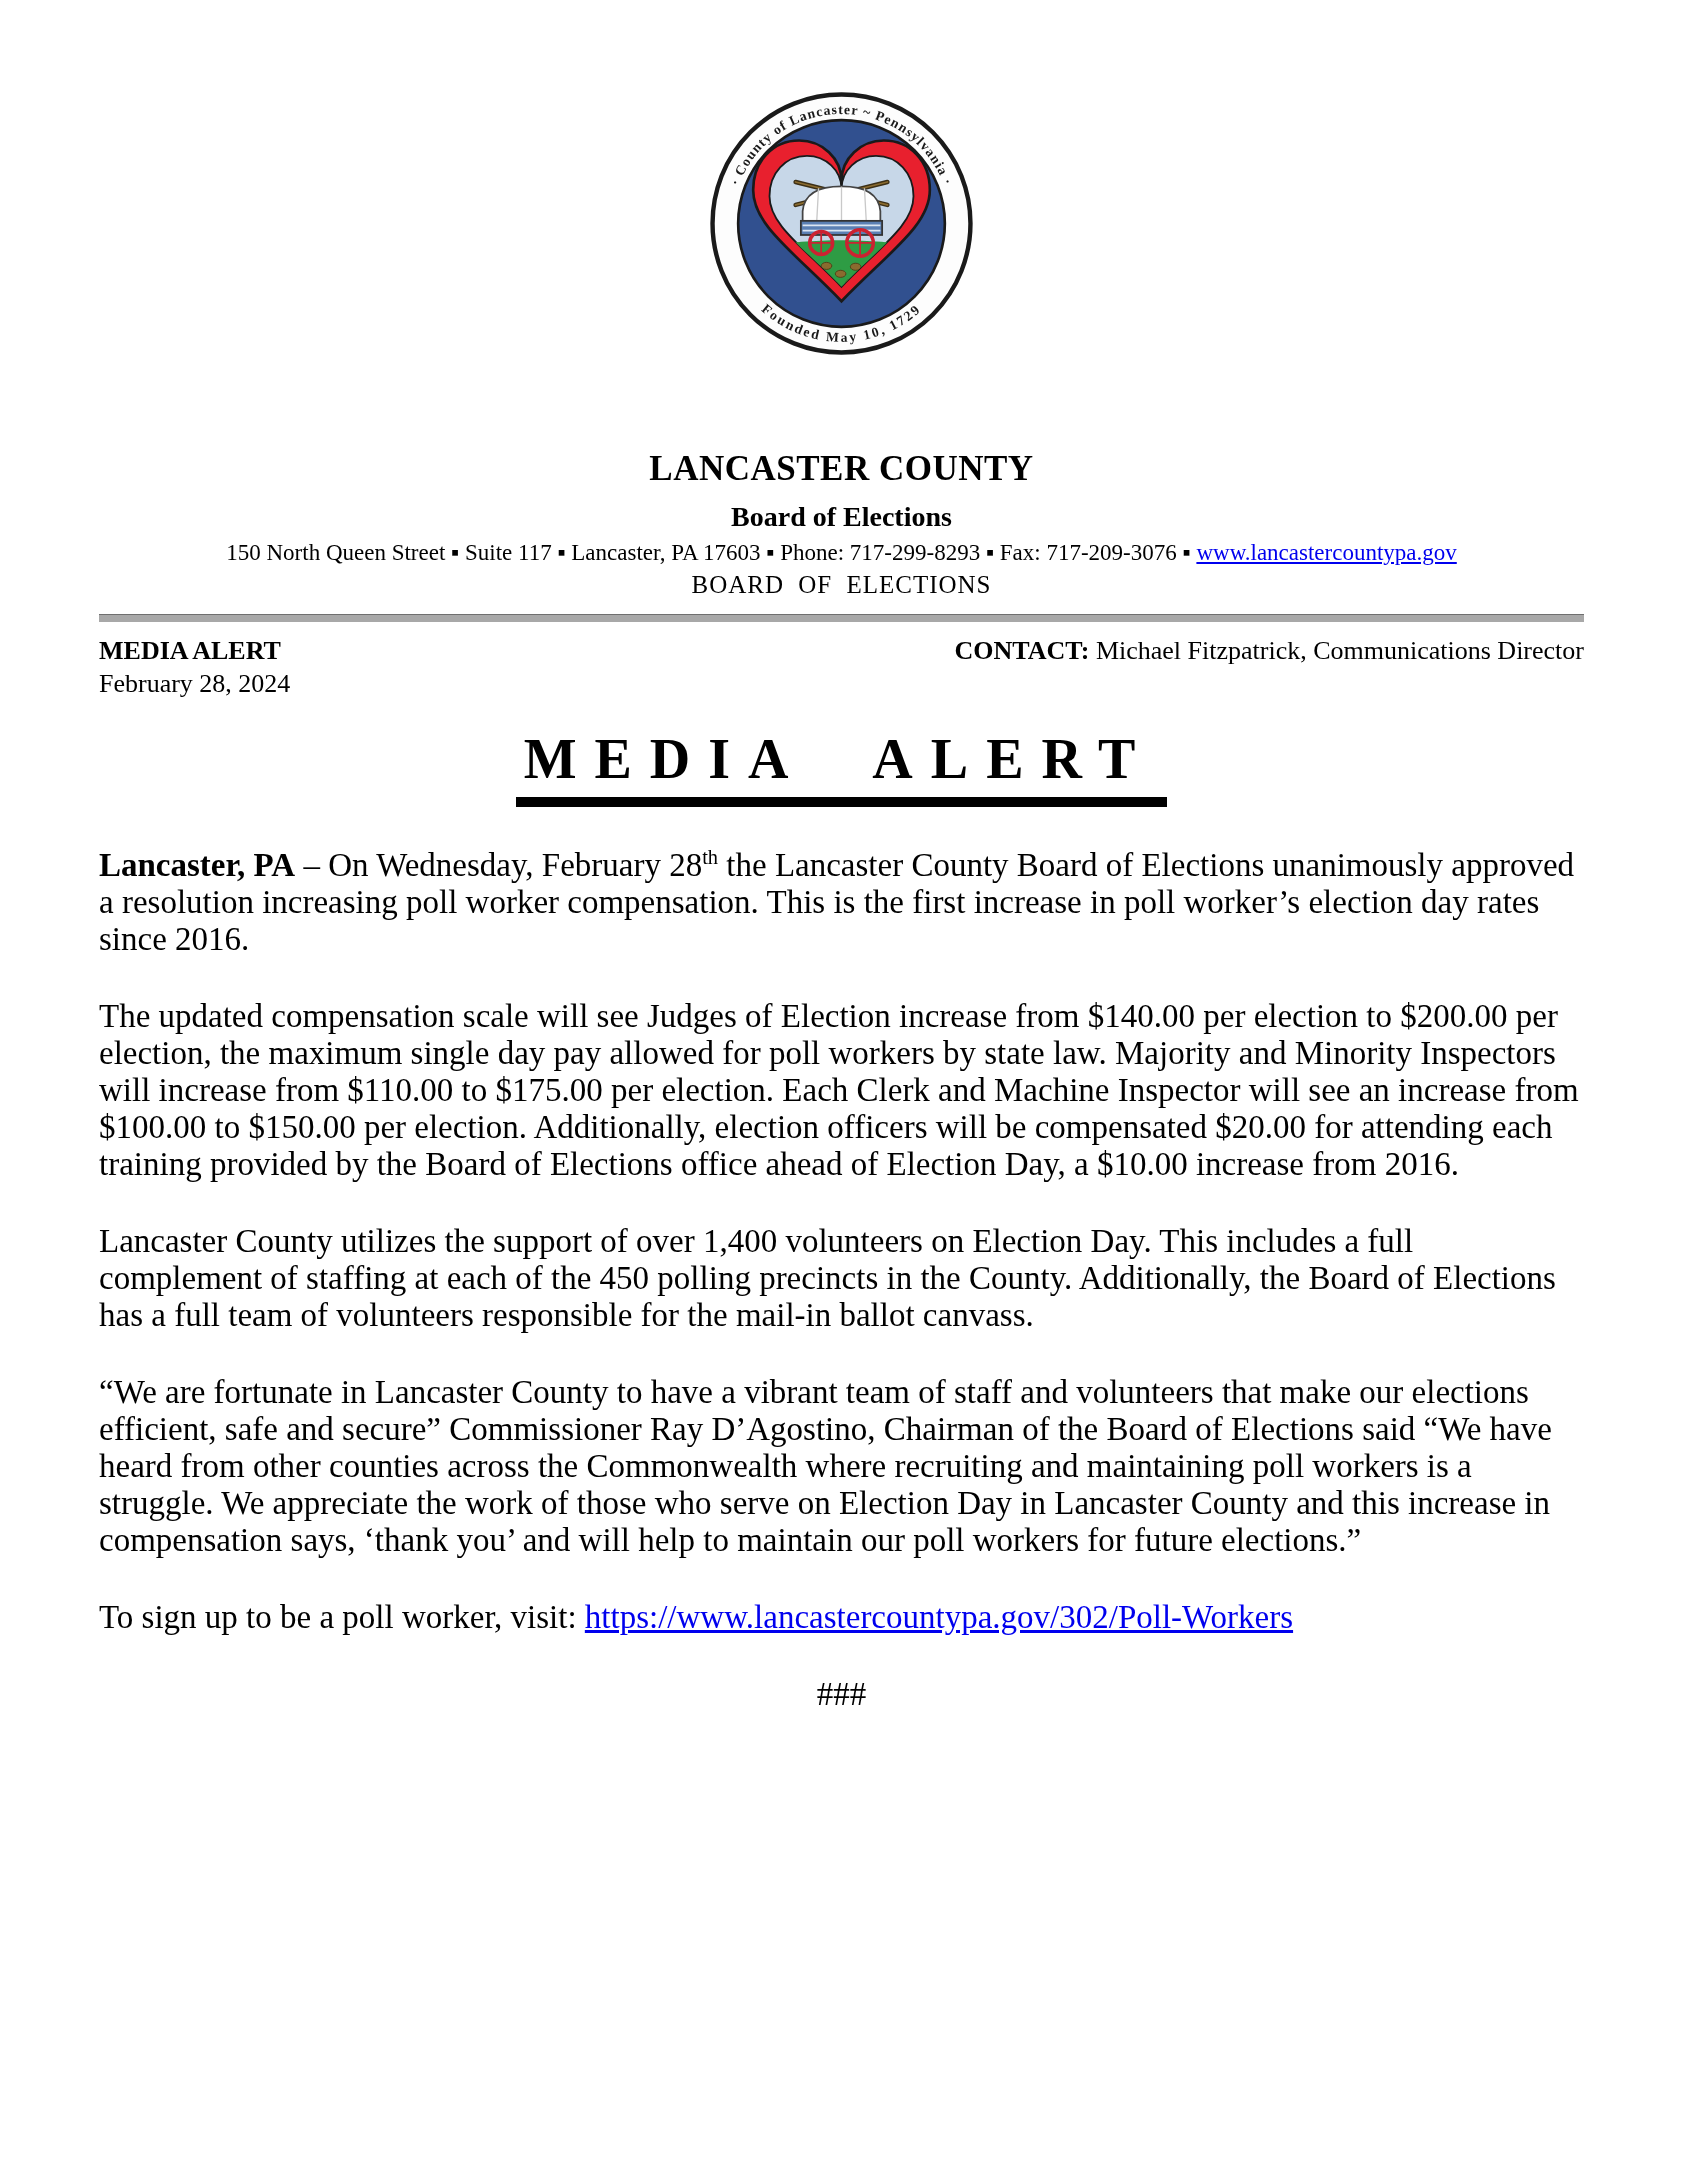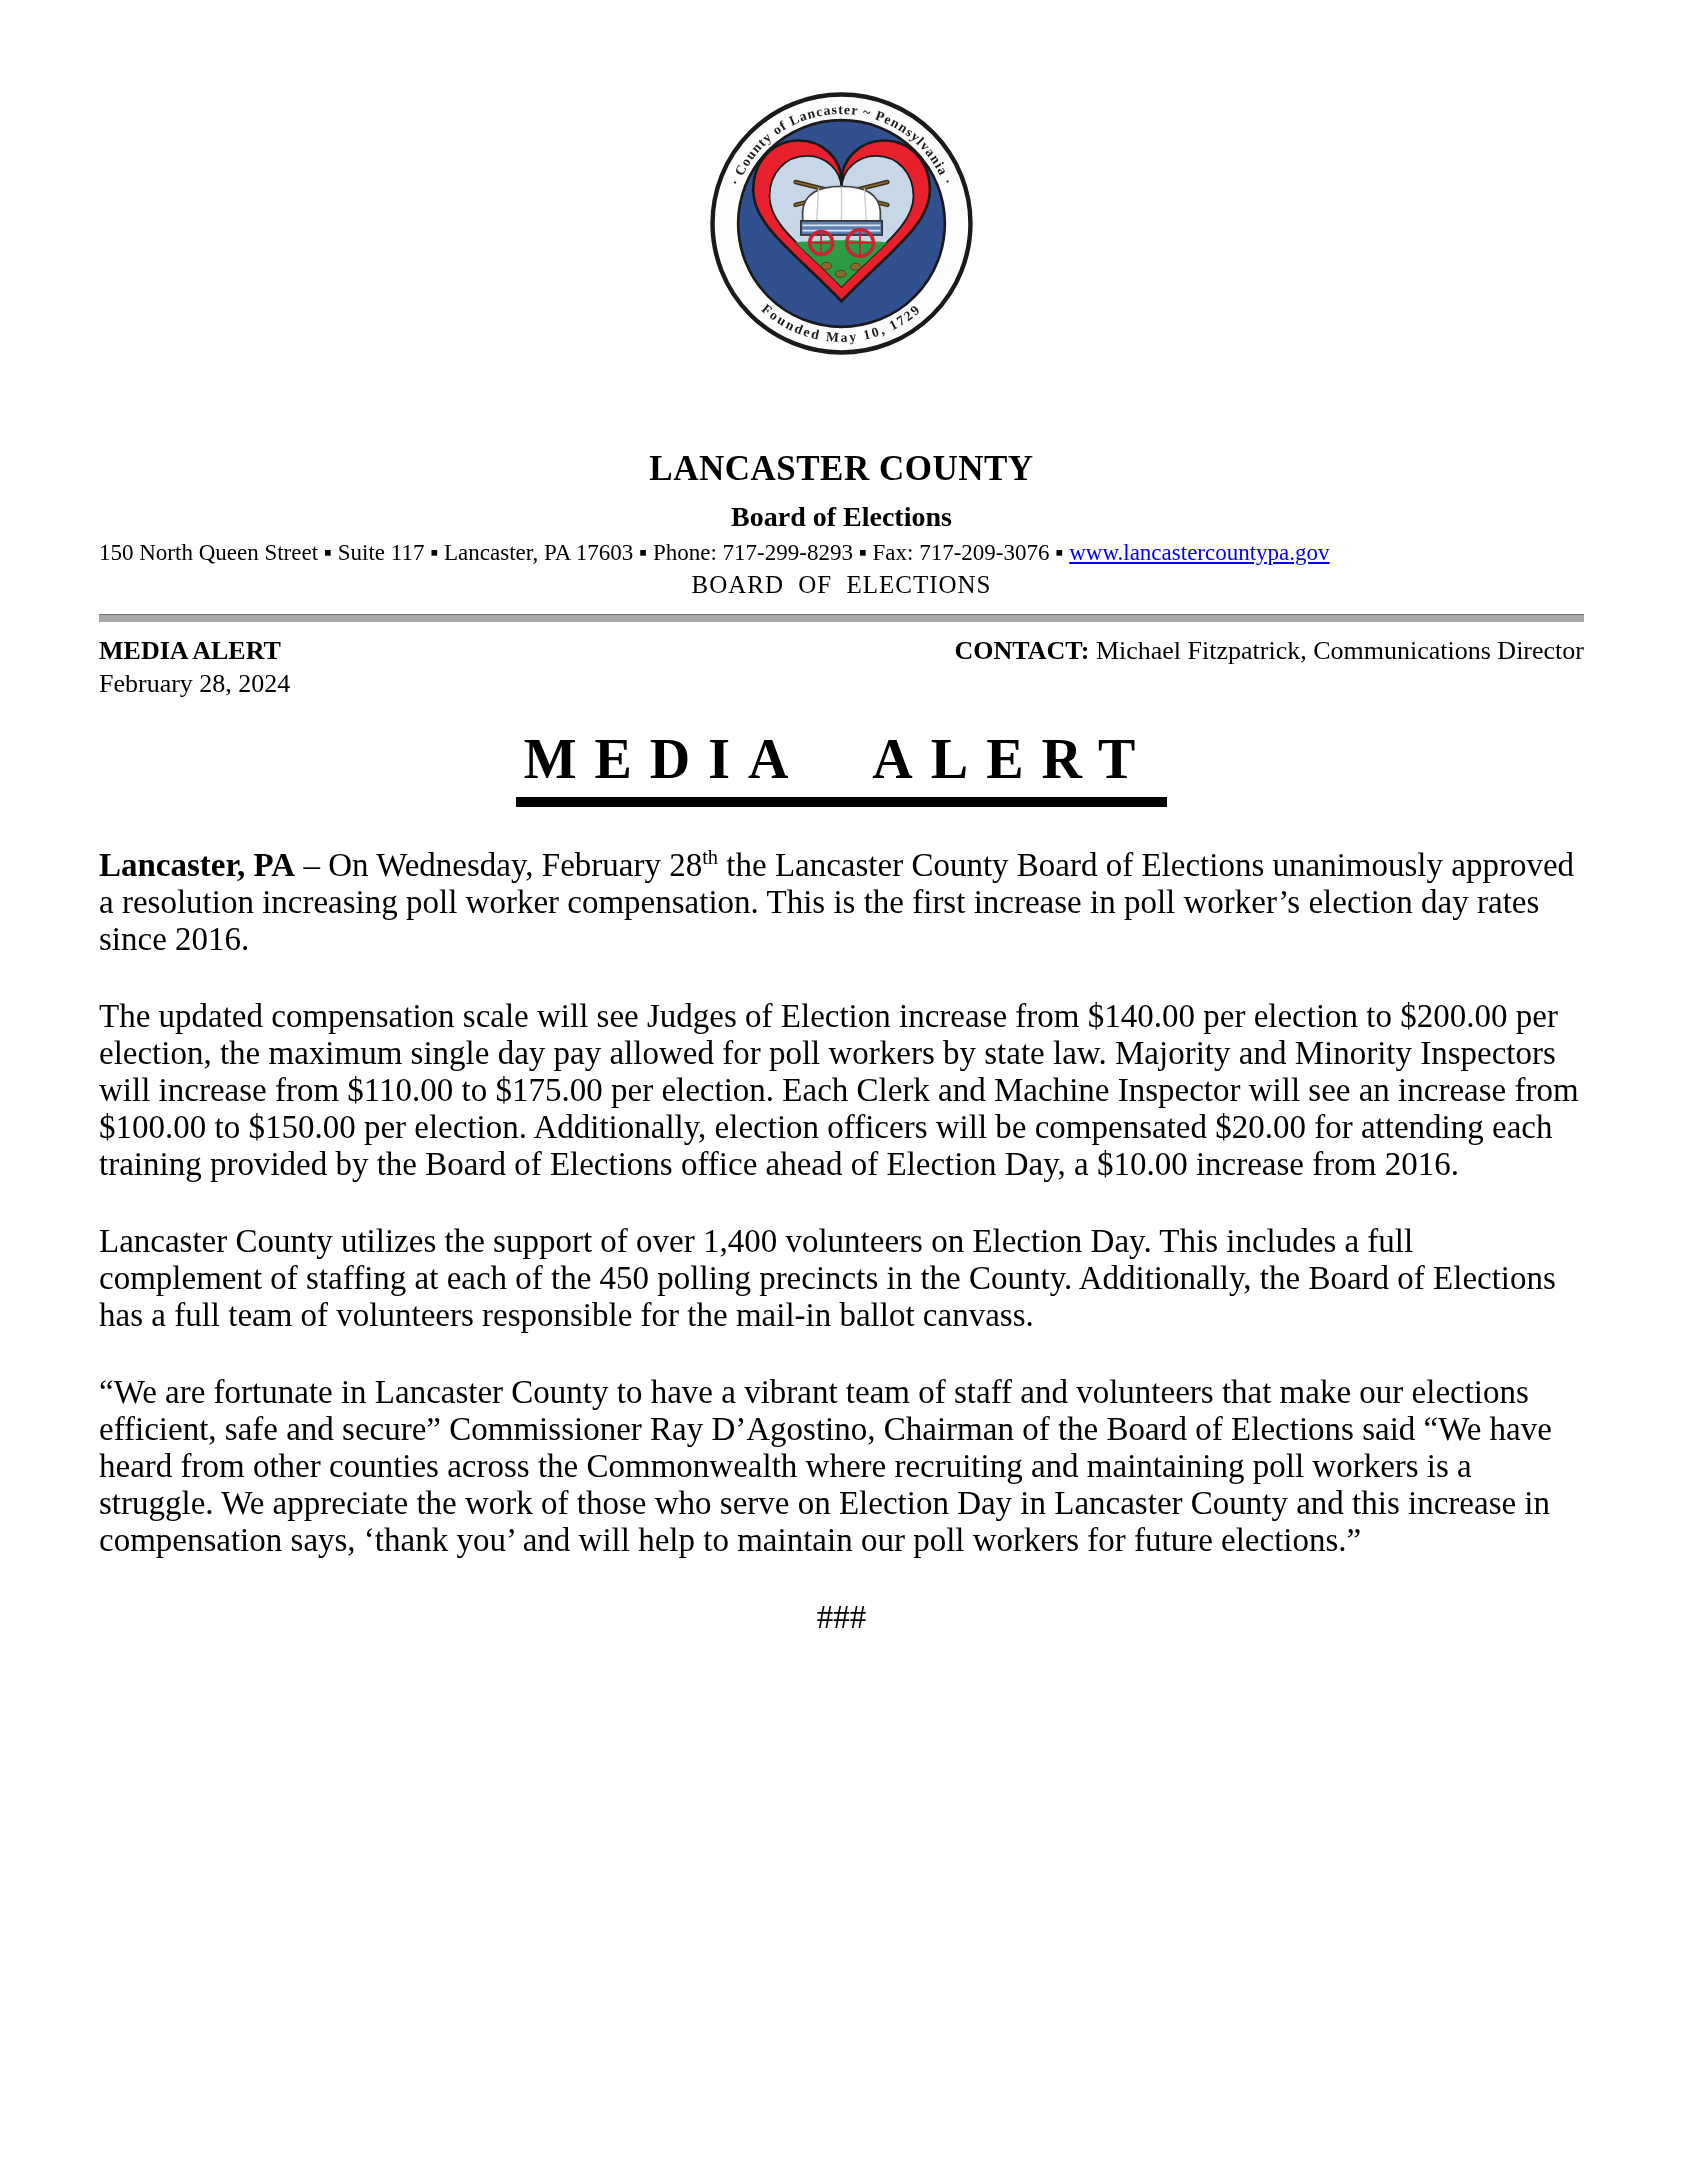--- a/index.html
+++ b/index.html
@@ -10,21 +10,21 @@
   }
   .content { padding:91px 99px 0 99px; width:1485px; }
 
   .seal-wrap { width:265px; height:265px; margin:0 auto; }
 
   .org-title {
     margin:84px 0 0 0; text-align:center; font-size:35px; line-height:57px;
     font-weight:bold; letter-spacing:0.5px;
   }
   .org-subtitle { margin-top:4px; text-align:center; font-size:28px; line-height:32px; font-weight:bold; }
-  .address-line { margin-top:6px; text-align:left; font-size:23px; line-height:28px; }
+  .address-line { margin-top:6px; text-align:center; font-size:23px; line-height:28px; }
   .board-members { margin-top:22px; text-align:center; font-size:26px; line-height:31px; font-weight:bold; word-spacing:4px; }
   .board-label { margin-top:3px; text-align:center; font-size:25px; line-height:30px; letter-spacing:1px; word-spacing:7px; }
 
   .rule { margin-top:14px; height:7px; border:0; background:#a8a8a8; border-top:1px solid #6f6f6f; }
 
   .meta-row { margin-top:12px; display:flex; justify-content:space-between; font-size:26px; line-height:33px; }
   .meta-left { text-align:left; }
   .meta-right { text-align:left; }
   .bold { font-weight:bold; }
 
@@ -148,18 +148,19 @@
 
 
     <p class="body-par"><b>Lancaster, PA</b><span> – On Wednesday, February 28</span><sup class="ord">th</sup><span> the Lancaster County Board of Elections unanimously approved a resolution increasing poll worker compensation. This is the first increase in poll worker’s election day rates since 2016.</span></p>
 
     <p class="body-par">The updated compensation scale will see Judges of Election increase from $140.00 per election to $200.00 per election, the maximum single day pay allowed for poll workers by state law. Majority and Minority Inspectors will increase from $110.00 to $175.00 per election. Each Clerk and Machine Inspector will see an increase from $100.00 to $150.00 per election. Additionally, election officers will be compensated $20.00 for attending each training provided by the Board of Elections office ahead of Election Day, a $10.00 increase from 2016.</p>
 
     <p class="body-par">Lancaster County utilizes the support of over 1,400 volunteers on Election Day. This includes a full complement of staffing at each of the 450 polling precincts in the County. Additionally, the Board of Elections has a full team of volunteers responsible for the mail-in ballot canvass.</p>
 
     <p class="body-par">“We are fortunate in Lancaster County to have a vibrant team of staff and volunteers that make our elections efficient, safe and secure” Commissioner Ray D’Agostino, Chairman of the Board of Elections said “We have heard from other counties across the Commonwealth where recruiting and maintaining poll workers is a struggle. We appreciate the work of those who serve on Election Day in Lancaster County and this increase in compensation says, ‘thank you’ and will help to maintain our poll workers for future elections.”</p>
 
+    <p class="body-par"><span>To sign up to be a poll worker, visit: </span><a class="link">https://www.lancastercountypa.gov/302/Poll-Workers</a></p>
 
     <div class="end-mark">###</div>
 
   </div>
 </div>
 
 
 </body></html>

